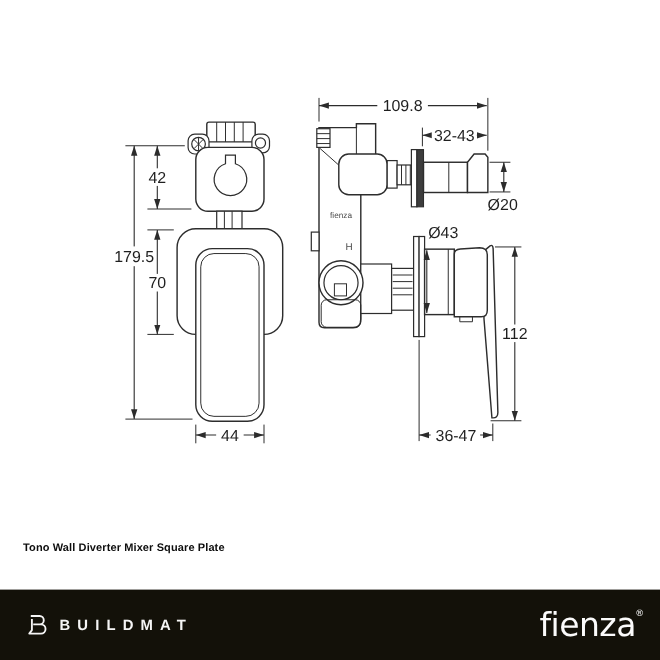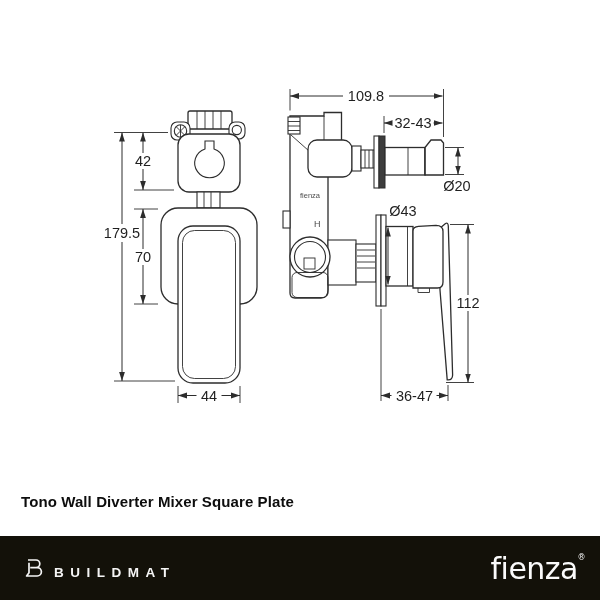--- a/index.html
+++ b/index.html
@@ -7,26 +7,26 @@
          font-family:"Liberation Sans",sans-serif;}
   svg text{font-family:"Liberation Sans",sans-serif;}
   .dimtext{font-size:14.5px;fill:#1f1f1f;text-anchor:middle;}
   .bodytext{fill:#4d4d4d;}
   .part{fill:#ffffff;stroke:#2d2d2d;stroke-width:1.3;}
   .part2{fill:#ffffff;stroke:#2d2d2d;stroke-width:1.1;}
   .detail{fill:none;stroke:#2d2d2d;stroke-width:0.9;}
   .dline{stroke:#2c2c2c;stroke-width:1;fill:none;}
   .eline{stroke:#2c2c2c;stroke-width:0.9;}
   .tbg{fill:#ffffff;}
-  .title{position:absolute;left:21px;top:493px;font-size:15px;font-weight:bold;
+  .title{position:absolute;left:21px;top:493px;font-size:10px;font-weight:bold;
          color:#0d0d0d;letter-spacing:0.1px;}
   .footer{position:absolute;left:0;top:536px;width:600px;height:64px;background:#131109;
           display:flex;align-items:center;justify-content:space-between;
           padding:0 22px;box-sizing:border-box;}
-  .bm{display:flex;align-items:flex-end;gap:8px;}
+  .bm{display:flex;align-items:center;gap:8px;}
   .bm-text{color:#f5f5f5;font-size:13.5px;font-weight:bold;letter-spacing:6.5px;}
   .fz{color:#fbfbfb;font-size:30px;font-family:"DejaVu Sans",sans-serif;
       letter-spacing:-0.5px;position:relative;}
   .fz sup{font-size:8px;position:absolute;top:2px;right:-7px;}
 </style>
 </head>
 <body>
 
 <div class="stage">
 

